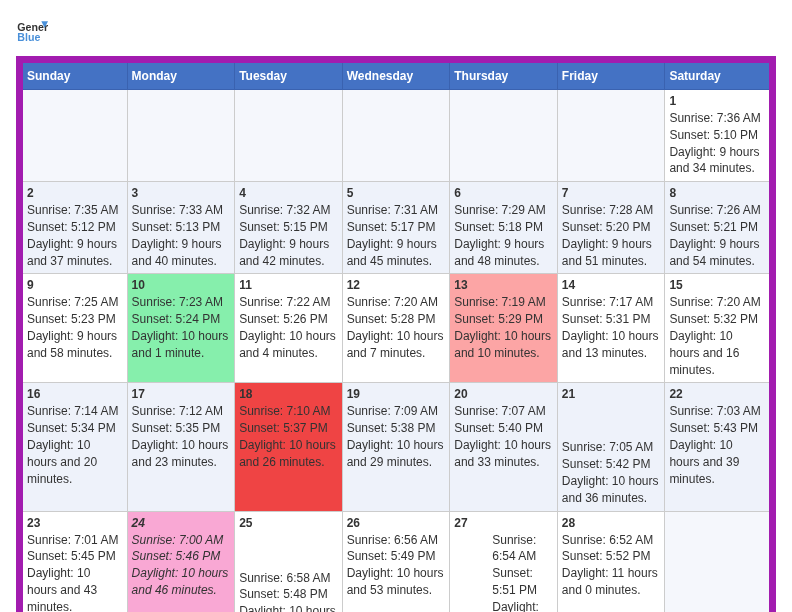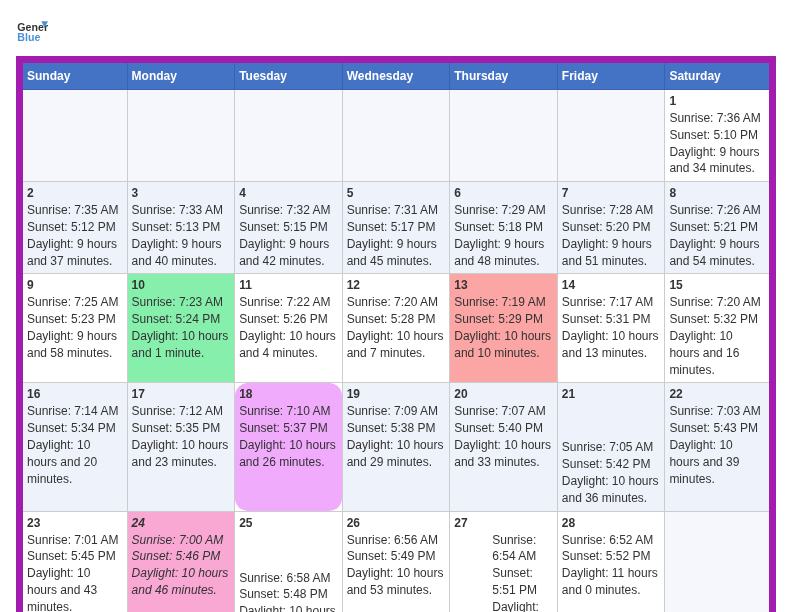--- a/index.html
+++ b/index.html
@@ -230,21 +230,21 @@
             <div class="day-info" style="white-space: pre-line;">Sunrise: 7:14 AM
 Sunset: 5:34 PM
 Daylight: 10 hours and 20 minutes.</div>
           </td>
           <td style="background: rgb(238, 242, 250);">
             <span class="day-num">17</span>
             <div class="day-info" style="white-space: pre-line;">Sunrise: 7:12 AM
 Sunset: 5:35 PM
 Daylight: 10 hours and 23 minutes.</div>
           </td>
-          <td style="background: #f0abfc; border-radius: 13px;">
+          <td style="background: #ef4444;">
             <span class="day-num">18</span>
             <div class="day-info" style="white-space: pre-line;">Sunrise: 7:10 AM
 Sunset: 5:37 PM
 Daylight: 10 hours and 26 minutes.</div>
           </td>
           <td style="background: rgb(238, 242, 250);">
             <span class="day-num">19</span>
             <div class="day-info" style="white-space: pre-line;">Sunrise: 7:09 AM
 Sunset: 5:38 PM
 Daylight: 10 hours and 29 minutes.</div>

